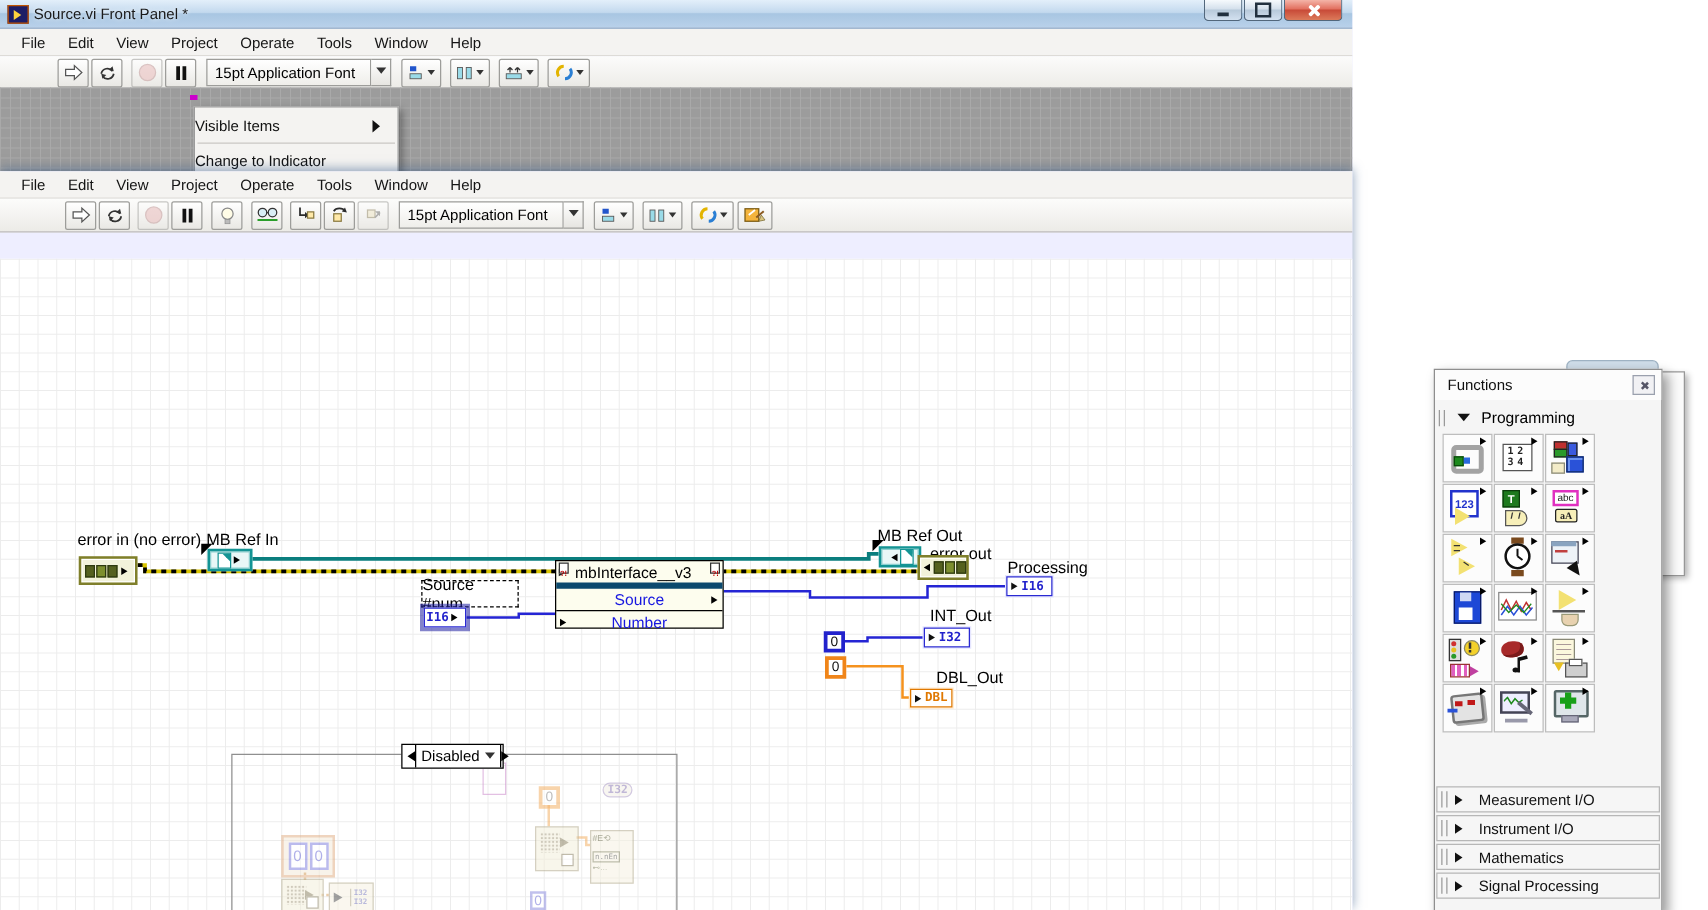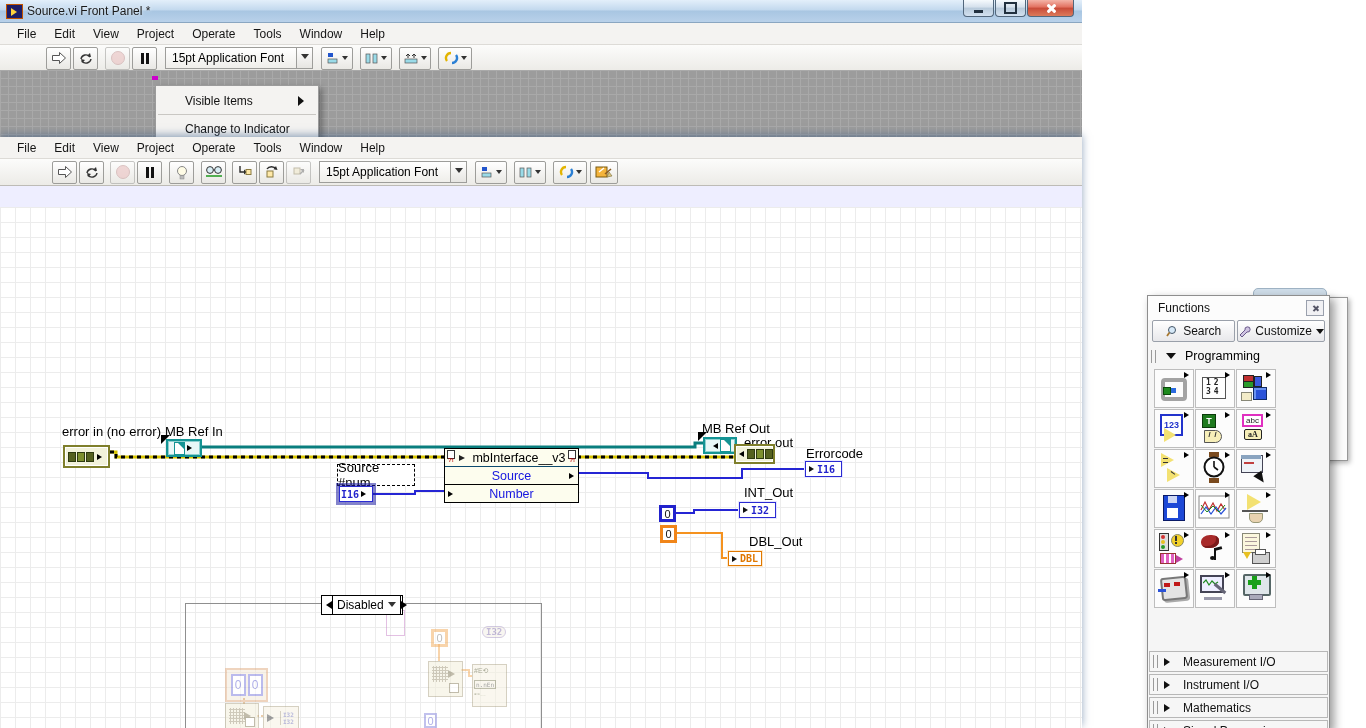--- a/index.html
+++ b/index.html
@@ -44,21 +44,21 @@
   .mini-dn{width:0;height:0;border:3px solid transparent;border-top:4px solid #333;margin:3px 0 0 2px}
   .blk{flex:none}
 
   
   .fp-body{position:absolute;left:0;right:0;top:70px;bottom:0;background-color:#9c9c9c;
      background-image:linear-gradient(#a9a9a9 1px,transparent 1px),linear-gradient(90deg,#a9a9a9 1px,transparent 1px);
      background-size:8px 8px}
 
   
   .ctx{position:absolute;background:#f4f3f1;border:1px solid #9b9b9b;box-shadow:3px 3px 6px rgba(0,0,0,.35)}
-  .ctx-row{height:21px;display:flex;align-items:center;padding-left:29px;font-size:12px;color:#111;position:relative}
+  .ctx-row{height:21px;display:flex;align-items:center;font-size:12px;color:#111;position:relative}
   .ctx-sep{height:1px;background:#c9c7c3;margin:3px 2px}
   .sub-arrow{position:absolute;right:9px;top:6px;border:5px solid transparent;border-left:6px solid #111}
 
   
   .bd-body{position:absolute;left:0;right:0;top:70px;bottom:0;background-color:#fff;overflow:hidden;
      background-image:linear-gradient(#ececec 1px,transparent 1px),linear-gradient(90deg,#ececec 1px,transparent 1px);
      background-size:15px 15px}
   .dlabel{position:absolute;font-size:13px;color:#000;white-space:nowrap;z-index:8}
   .wiresvg{position:absolute;left:0;top:0;z-index:5;pointer-events:none}
 
@@ -81,21 +81,21 @@
   .numbox.orange{border-color:#e07800;color:#e07800;box-shadow:inset 0 0 0 1px #fff,0 0 0 1px #ffe9cc}
   .cst{position:absolute;background:#fff;display:flex;align-items:center;justify-content:center;
        font-size:11px;color:#111;z-index:10}
   .cst.blue{border:3px solid #2222cc}
   .cst.orangec{border:3px solid #f08519}
 
   .marquee{position:absolute;border:1px dashed #000;background:#fff;display:flex;align-items:center;
            justify-content:center;font-size:13px;z-index:10}
 
   .invoke{position:absolute;border:1px solid #000;background:#fdfdee;z-index:10;font-size:12.5px}
-  .invoke-h{height:17px;border-bottom:1px solid #0c4a6e;display:flex;align-items:center;justify-content:center;position:relative;color:#000}
+  .invoke-h{height:17px;border-bottom:5px solid #0c4a6e;display:flex;align-items:center;justify-content:flex-start;position:relative;color:#000}
   .invoke-r{height:17px;display:flex;align-items:center;justify-content:center;position:relative;color:#1717e0}
   .invoke-r.mid{border-bottom:1px solid #000}
   .tpg{position:absolute;width:6px;height:7px;background:#fff;border:1px solid #333;top:1px}
   .tqm{position:absolute;font-size:6px;color:#b00;top:8px;font-weight:bold}
   .inv-arrow{width:0;height:0;border:3px solid transparent;border-left:6px solid #222;margin:0 4px 0 2px}
 
   
   .ddstruct{position:absolute;border:1px solid #8f8f8f;z-index:6;background:transparent}
   .sel{position:absolute;height:18px;background:#fff;border:1px solid #000;display:flex;align-items:stretch;z-index:7}
   .sel .cap{width:13px;display:flex;align-items:center;justify-content:center}
@@ -463,21 +463,21 @@
     </div>
 
     <span class="dlabel" style="left:744px;top:228px">error out</span>
     <div class="ctl-err" style="left:734px;top:237px;width:37px;height:16px">
       <span class="tr-l"></span>
         <i></i>
         <i class="g"></i>
         <i></i>
     </div>
 
-    <span class="dlabel" style="left:806px;top:239px">Errorcode</span>
+    <span class="dlabel" style="left:806px;top:239px">Processing</span>
     <div class="numbox" style="left:805px;top:254px;width:34px;height:14px">
       <span class="tr-r" style="border-left-color:#111"></span>
       <span>I16</span>
     </div>
 
     <span class="dlabel" style="left:744px;top:278px">INT_Out</span>
     <div class="numbox" style="left:739px;top:295px;width:34px;height:14px">
       <span class="tr-r" style="border-left-color:#111"></span>
       <span>I32</span>
     </div>
@@ -575,36 +575,20 @@
 <div class="abs" style="left:1253px;top:288px;width:72px;height:14px;background:#cfdde9;border:1px solid #9fb3c4;border-radius:5px 5px 0 0;z-index:55"></div>
 <div class="abs" style="left:1322px;top:297px;width:24px;height:162px;background:#fbfbfb;border:1px solid #979797;box-shadow:2px 2px 5px rgba(0,0,0,.3);z-index:55"></div>
 
 <div class="palette">
   <div class="pal-title">
     <span>Functions</span>
     <span class="pal-close">
         <i class="g-x2"></i>
       </span>
   </div>
-  <div class="pal-btnrow">
-    <span class="pbtn">
-      <svg width="13" height="12">
-          <circle cx="6" cy="5" r="3.5" fill="#d6e9f8" stroke="#456"></circle>
-          <path d="M3.5 7.5L1 11" stroke="#a87830" stroke-width="1.8"></path>
-        </svg>
-      <span>Search</span>
-    </span>
-    <span class="pbtn">
-      <svg width="13" height="12">
-          <path d="M2 10l5-5a2.6 2.6 0 1 1 2 2l-5 5z" fill="#cfc3e2" stroke="#6a5a8a"></path>
-        </svg>
-      <span>Customize</span>
-      <i class="tri-dn" style="margin:4px 0 0 0;border-top-color:#111"></i>
-    </span>
-  </div>
   <div class="pal-sec">
     <i class="grip"></i>
     <i class="sec-tri"></i>
     <span style="font-size:12.5px">Programming</span>
   </div>
 
   <div class="pgrid">
 
     <div class="pcell">
       <i style="position:absolute;left:6px;top:8px;width:18px;height:15px;border:4px solid #a3a3a3;border-radius:4px"></i>

